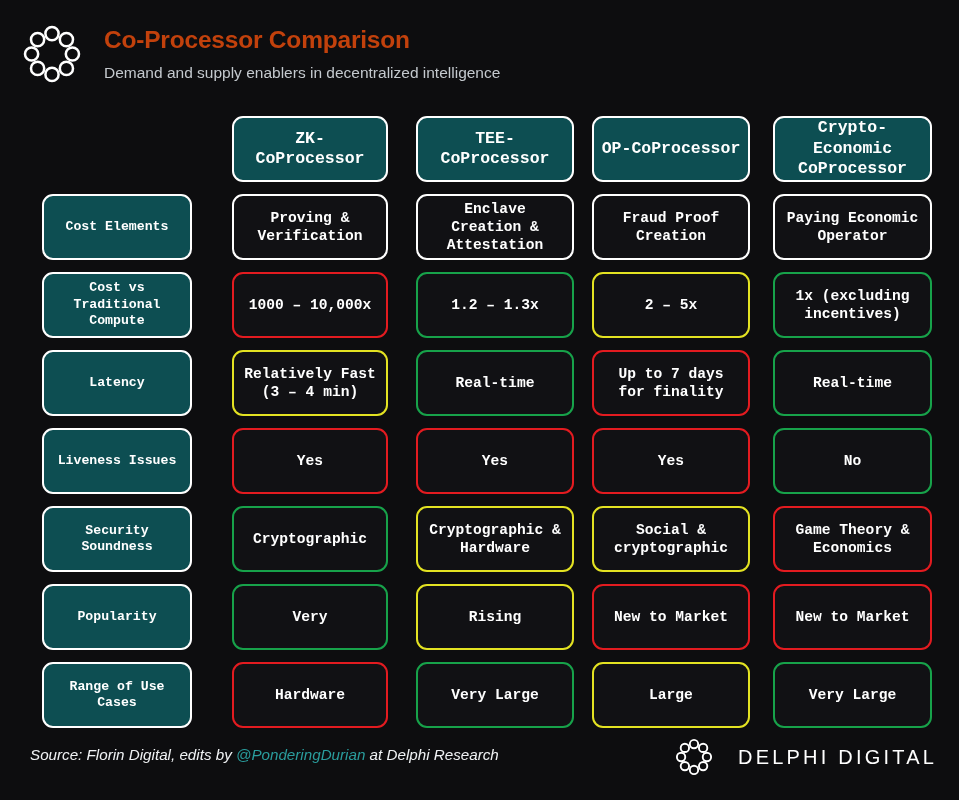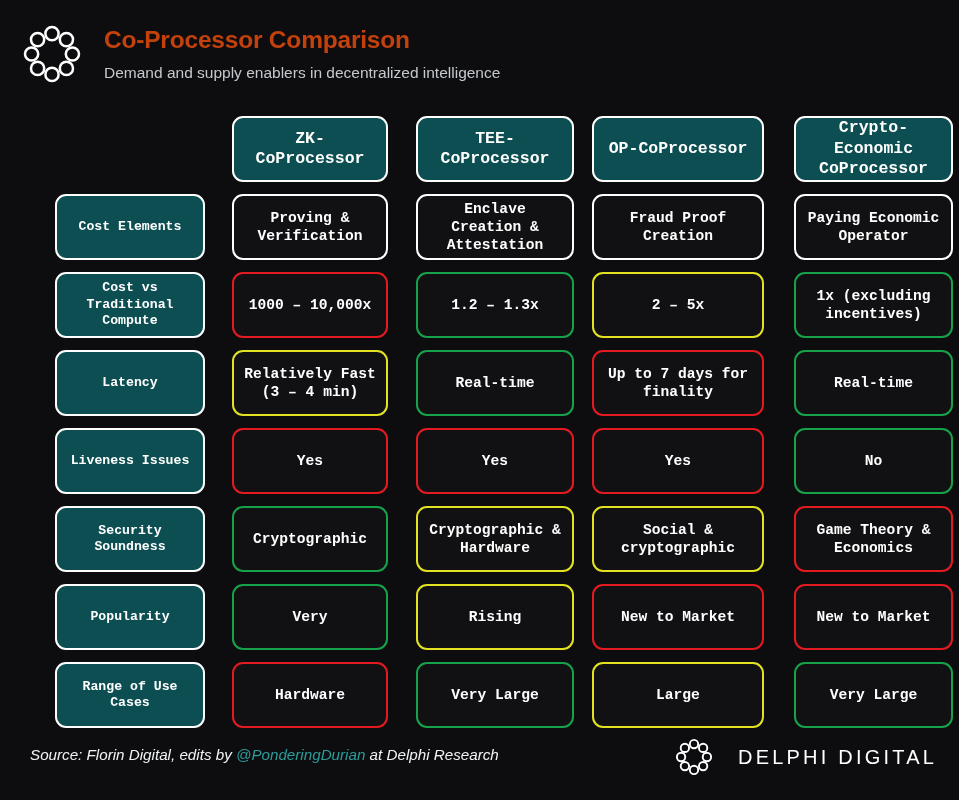--- a/index.html
+++ b/index.html
@@ -79,25 +79,25 @@
     box-sizing: border-box;
     padding: 2px 7px;
     line-height: 1.24;
   }
   .cell-text {
     display: block;
     width: 100%;
   }
 
   
-  .c-label { left: 55px;  width: 150px; }
+  .c-label { left: 42px;  width: 150px; }
   .c-1     { left: 232px; width: 156px; }
   .c-2     { left: 416px; width: 158px; }
-  .c-3     { left: 592px; width: 172px; }
-  .c-4     { left: 773px; width: 159px; margin-left: 21px; }
+  .c-3     { left: 592px; width: 158px; }
+  .c-4     { left: 773px; width: 159px; }
 
   
   .row-header .cell {
     background: #0d4e52;
     border-color: #ffffff;
     font-size: 16.5px;
     font-weight: bold;
     color: #ffffff;
   }
   

